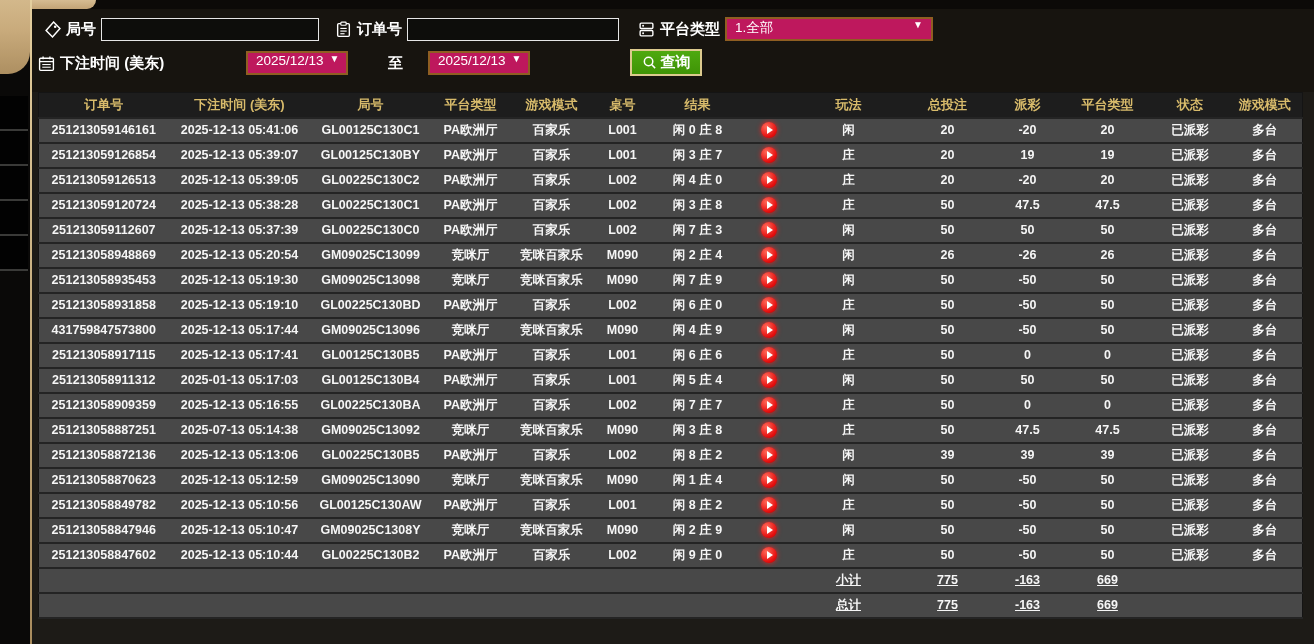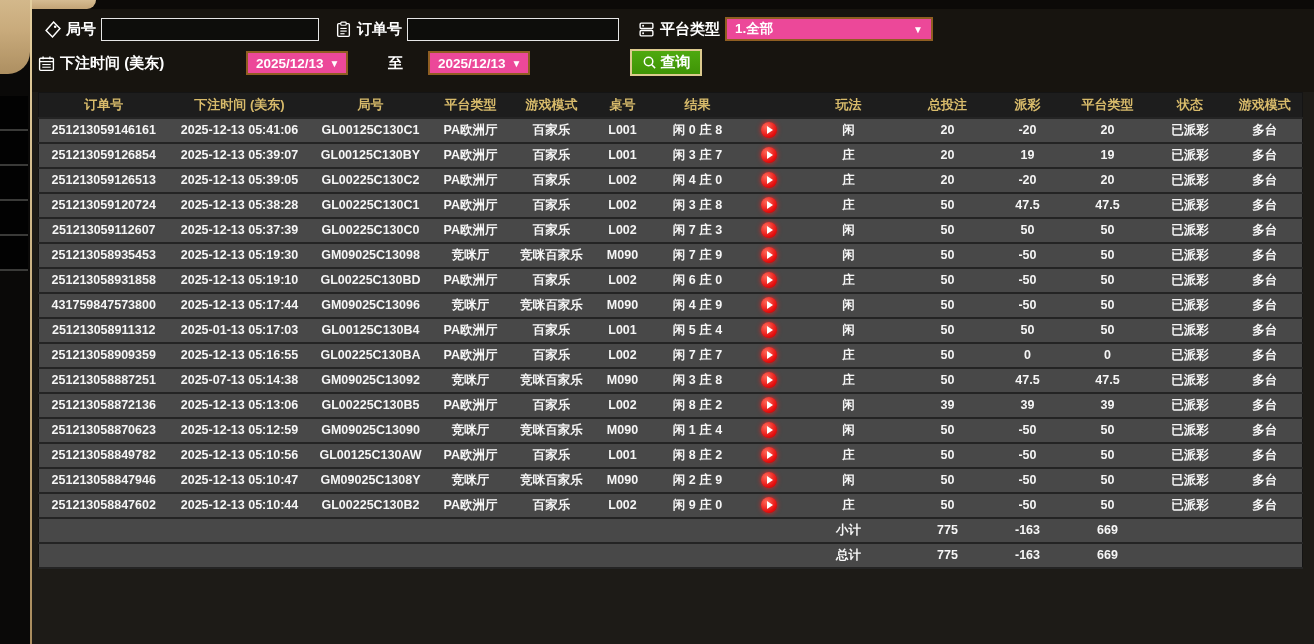--- a/index.html
+++ b/index.html
@@ -24,42 +24,42 @@
   .panel { position:absolute; left:32px; top:0; width:1282px; height:644px; background:#1d1b17;margin-top:9px; }
 
   
   .filter-bar { position:absolute; left:0; top:0; width:100%; height:83px; background:#17140f; }
   .f-item { position:absolute; display:flex; align-items:center; gap:5px; height:24px; }
   .f-label { color:#ffffff; font-size:15px; font-weight:bold; white-space:nowrap; }
   .f-icon { width:17px; height:17px; display:inline-flex; }
   .f-icon svg { width:100%; height:100%; }
   .text-input { background:#0d0d0b; border:1px solid #e6e6e6; height:23px; color:#fff;
                 font-size:13px; padding:0 6px; outline:none; }
-  .dropdown { background:#ec4899; border:2px solid #8f5e22; height:24px; color:#fff;
-              font-weight:bold; font-size:13.5px; display:flex; align-items:center;
+  .dropdown { background:#be185d; border:2px solid #8f5e22; height:24px; color:#fff;
+              font-weight:normal; font-size:13.5px; display:flex; align-items:flex-start;
               justify-content:space-between; padding:0 8px; cursor:pointer; }
   .dd-arrow { font-size:10px; color:#fff; margin-left:6px; }
   .query-btn { position:absolute; display:flex; align-items:center; gap:4px; justify-content:center;
                background:linear-gradient(#4ea90f,#3f9406); border:2px solid #dcca8e;
                color:#fff; font-size:15px; font-weight:bold; cursor:pointer; }
 
   
   table.orders { position:absolute; left:6px; top:83px; width:1264px; border-collapse:collapse;
                  table-layout:fixed; border:1px solid #141414; }
   table.orders th { background:#1d1d1d; color:#d8bb6b; font-size:13px; font-weight:bold;
                  height:25px; border-bottom:2px solid #242424; white-space:nowrap; overflow:hidden; }
   table.orders td { background:#484848; color:#f6f6f6; font-size:12.5px; font-weight:bold;
                  text-align:center; height:25px; border-bottom:2px solid #242424;
                  white-space:nowrap; overflow:hidden; }
   td.c-status { color:#2fc42f; }
   td.c-mode { color:#e2e2e2; }
   td.pos { color:#d11538; }
   td.neg { color:#2ed52e; }
   td.zero { color:#ffffff; }
-  tfoot td { background:#151514; color:#e6e600; font-size:13px; height:22px; }
+  tfoot td { background:#151514; color:#e6e600; font-size:13px; height:22px;text-decoration:underline; }
   .play-wrap { display:inline-flex; width:16px; height:16px; border-radius:50%;
                background:radial-gradient(circle at 35% 30%, #ff6a5a, #e60f0f 65%, #b80000);
                box-shadow:0 0 5px rgba(255,30,30,.85); align-items:center; justify-content:center;
                vertical-align:middle; cursor:pointer; }
   .play-tri { width:0; height:0; border-left:6px solid #fff; border-top:4px solid transparent;
                border-bottom:4px solid transparent; margin-left:2px; }
 </style>
 </head>
 <body>
 
@@ -294,20 +294,40 @@
               </span>
     </td>
     <td>闲</td>
     <td>50</td>
     <td class="pos">50</td>
     <td>50</td>
     <td class="c-status">已派彩</td>
     <td class="c-mode">多台</td>
   </tr>
 
+  <tr>
+    <td>251213058948869</td>
+    <td>2025-12-13 05:20:54</td>
+    <td>GM09025C13099</td>
+    <td>竞咪厅</td>
+    <td>竞咪百家乐</td>
+    <td>M090</td>
+    <td>闲 2 庄 4</td>
+    <td>
+      <span class="play-wrap">
+                <span class="play-tri"></span>
+              </span>
+    </td>
+    <td>闲</td>
+    <td>26</td>
+    <td class="neg">-26</td>
+    <td>26</td>
+    <td class="c-status">已派彩</td>
+    <td class="c-mode">多台</td>
+  </tr>
 
   <tr>
     <td>251213058935453</td>
     <td>2025-12-13 05:19:30</td>
     <td>GM09025C13098</td>
     <td>竞咪厅</td>
     <td>竞咪百家乐</td>
     <td>M090</td>
     <td>闲 7 庄 9</td>
     <td>
@@ -358,20 +378,40 @@
               </span>
     </td>
     <td>闲</td>
     <td>50</td>
     <td class="neg">-50</td>
     <td>50</td>
     <td class="c-status">已派彩</td>
     <td class="c-mode">多台</td>
   </tr>
 
+  <tr>
+    <td>251213058917115</td>
+    <td>2025-12-13 05:17:41</td>
+    <td>GL00125C130B5</td>
+    <td>PA欧洲厅</td>
+    <td>百家乐</td>
+    <td>L001</td>
+    <td>闲 6 庄 6</td>
+    <td>
+      <span class="play-wrap">
+                <span class="play-tri"></span>
+              </span>
+    </td>
+    <td>庄</td>
+    <td>50</td>
+    <td class="zero">0</td>
+    <td>0</td>
+    <td class="c-status">已派彩</td>
+    <td class="c-mode">多台</td>
+  </tr>
 
   <tr>
     <td>251213058911312</td>
     <td>2025-01-13 05:17:03</td>
     <td>GL00125C130B4</td>
     <td>PA欧洲厅</td>
     <td>百家乐</td>
     <td>L001</td>
     <td>闲 5 庄 4</td>
     <td>

